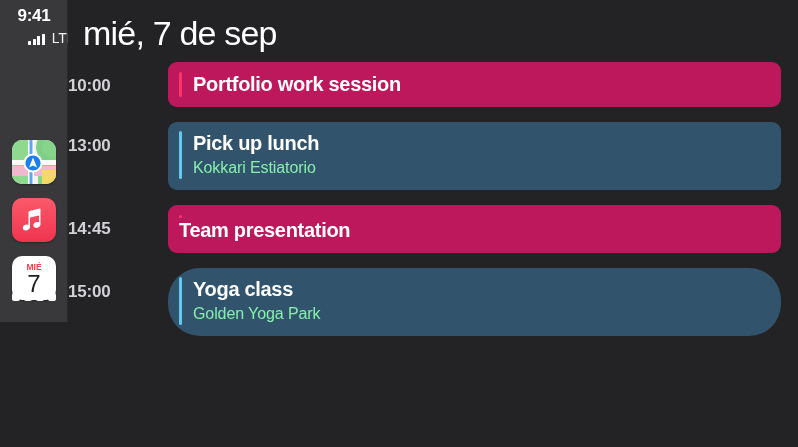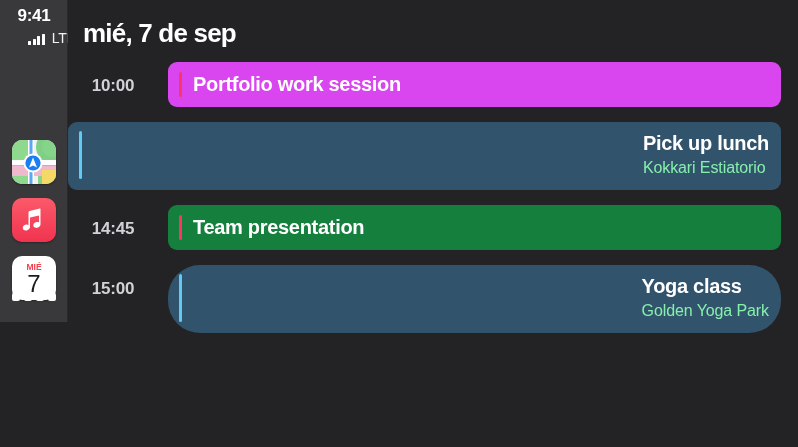--- a/index.html
+++ b/index.html
@@ -117,64 +117,64 @@
     left: 68px; top: 0;
     width: 730px;
     height: 447px;
     background: #232326;
   }
   #page-title {
     position: absolute;
     left: 15px;
     top: 12px;
     color: #ffffff;
-    font-size: 26px;
-    font-weight: bold;
+    font-size: 34px;
+    font-weight: normal;
     letter-spacing: -0.8px;
     line-height: 42px;
     white-space: nowrap;
   }
 
   #event-list {
     position: absolute;
     left: 0;
     top: 62px;
     width: 730px;
   }
   .event-row {
     position: relative;
     display: flex;
     align-items: flex-start;
     margin-bottom: 15px;
   }
   .event-time {
     width: 100px;
     flex: 0 0 100px;
-    text-align: center;
+    text-align: left;
     padding-right: 10px;
     box-sizing: border-box;
     color: #d2d2d6;
     font-size: 17px;
     font-weight: bold;
     letter-spacing: -0.2px;
     line-height: 22px;
     padding-top: 13px;
   }
   .event-card {
     flex: 1 1 auto;
     margin-right: 17px;
     border-radius: 9px;
     display: flex;
     align-items: stretch;
     padding: 10px 0 10px 0;
     min-height: 35px;
     box-sizing: border-box;
   }
   .event-card.maroon { background: #64294a; }
-  .event-card.blue   { background: #32536c; justify-content: space-between; }
+  .event-card.blue   { background: #32536c; }
   .event-accent {
     width: 3px;
     flex: 0 0 3px;
     margin-left: 11px;
     border-radius: 2px;
   }
   .event-accent.pink { background: #ff3466; }
   .event-accent.cyan { background: #62c9f2; }
   .event-text {
     padding-left: 11px;
@@ -283,41 +283,42 @@
   </div>
 
   <div id="main">
 
     <div id="page-title">mié, 7 de sep</div>
 
     <div id="event-list">
 
       <div class="event-row">
         <div class="event-time">10:00</div>
-        <div class="event-card maroon" style="background: #d946ef;">
+        <div class="event-card maroon" style="background: #be185d;">
           <div class="event-accent pink" style="background: rgb(255, 52, 102);"></div>
           <div class="event-text">
             <div class="event-title">Portfolio work session</div>
           </div>
         </div>
       </div>
 
       <div class="event-row">
+        <div class="event-time">13:00</div>
         <div class="event-card blue has-sub" style="background: rgb(50, 83, 108);">
           <div class="event-accent cyan" style="background: rgb(98, 201, 242);"></div>
           <div class="event-text">
             <div class="event-title">Pick up lunch</div>
             <div class="event-subtitle">Kokkari Estiatorio</div>
           </div>
         </div>
       </div>
 
       <div class="event-row">
         <div class="event-time">14:45</div>
-        <div class="event-card maroon" style="background: #15803d;">
+        <div class="event-card maroon" style="background: #be185d; flex-direction: column;">
           <div class="event-accent pink" style="background: rgb(255, 52, 102);"></div>
           <div class="event-text">
             <div class="event-title">Team presentation</div>
           </div>
         </div>
       </div>
 
       <div class="event-row">
         <div class="event-time">15:00</div>
         <div class="event-card blue has-sub" style="background: rgb(50, 83, 108); border-radius: 32px;">

